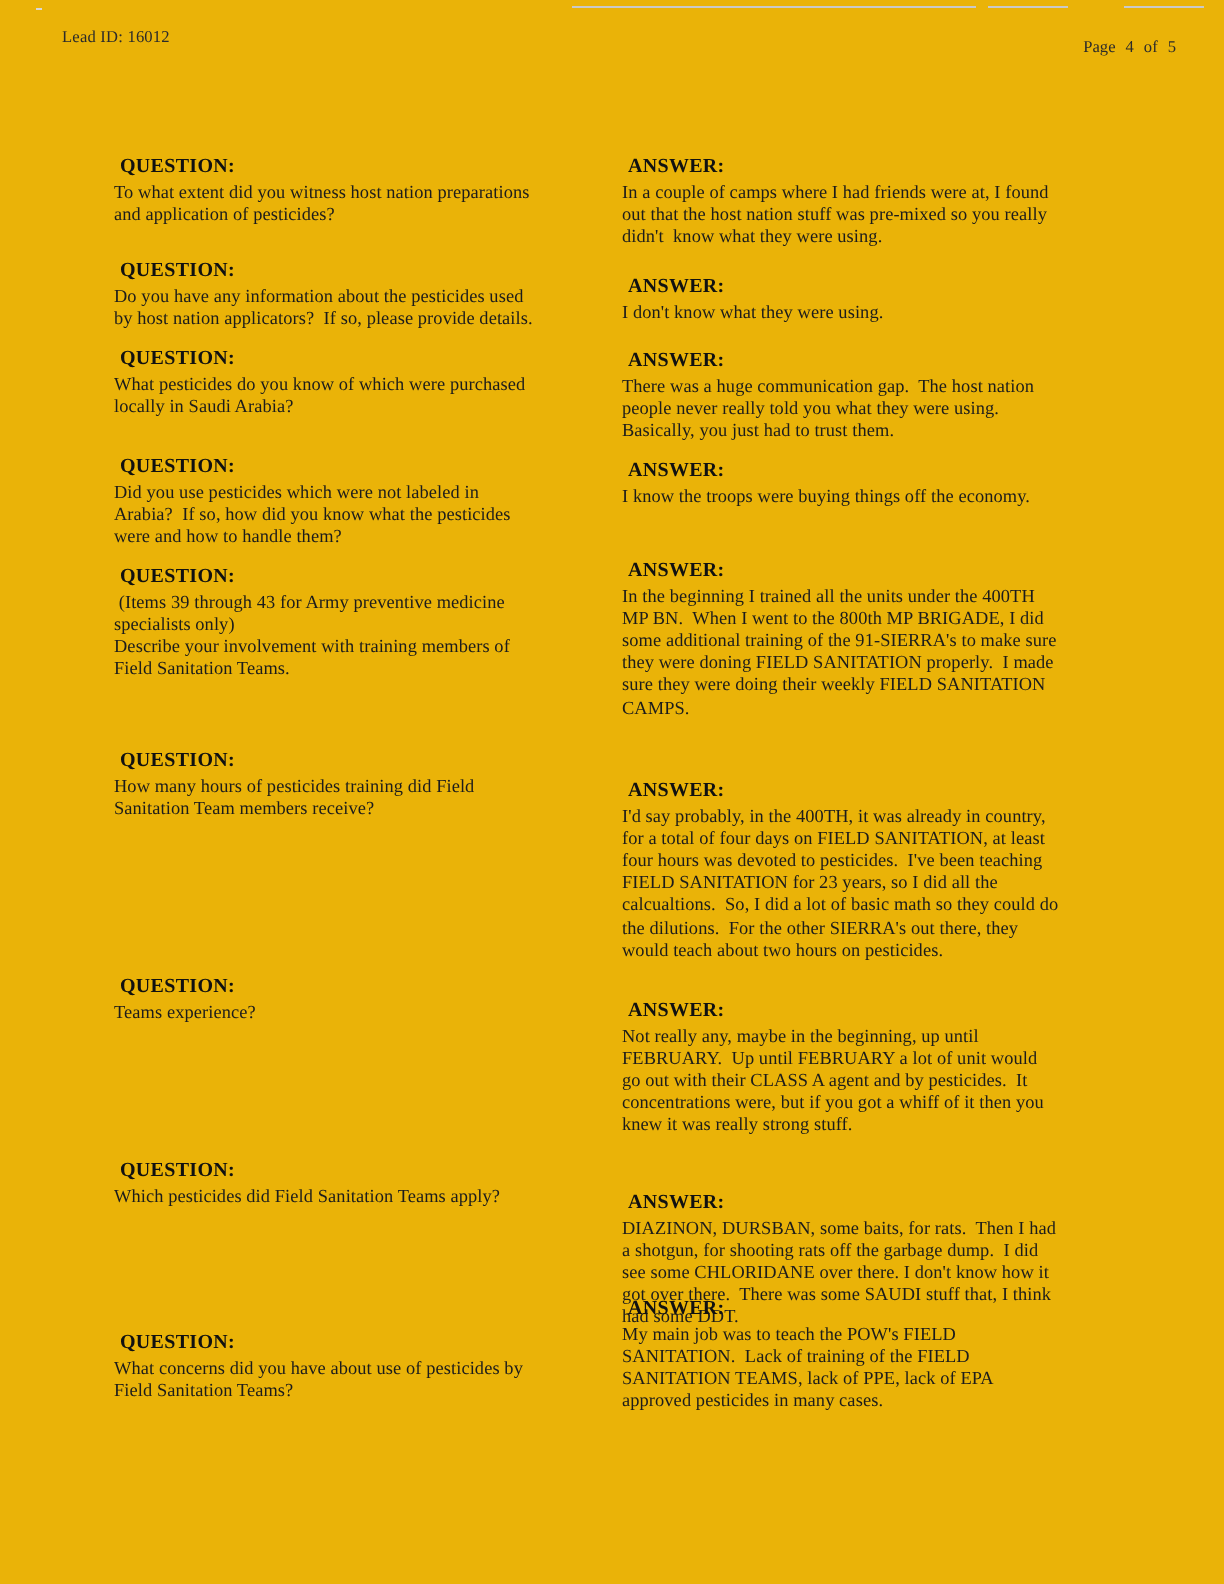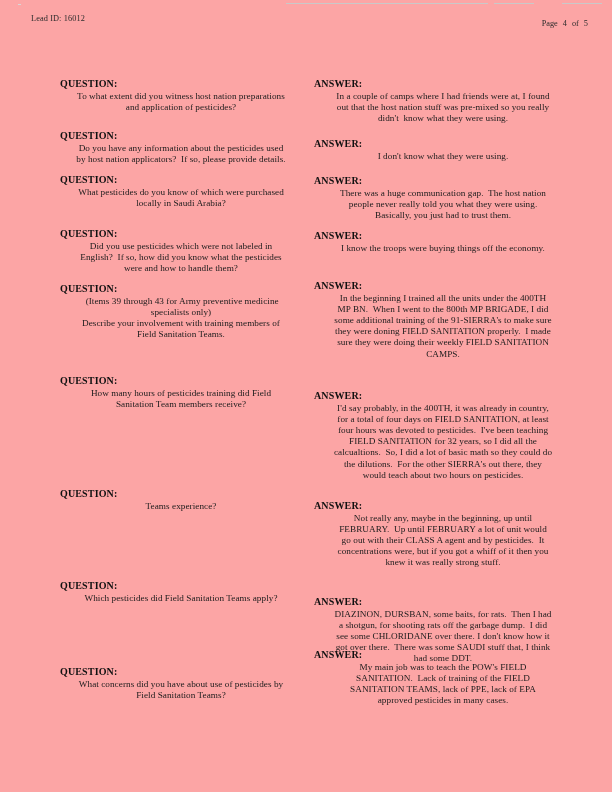--- a/index.html
+++ b/index.html
@@ -9,21 +9,21 @@
     background: #ffffff;
   }
   body {
     font-family: "Liberation Serif", "DejaVu Serif", serif;
     color: #1a1a1a;
   }
   #page {
     position: relative;
     width: 612px;
     height: 792px;
-    background: #fca5a5;
+    background: #eab308;
     overflow: hidden;
   }
 
   
   .scan-line {
     position: absolute;
     top: 3px;
     height: 1px;
     background: #c9c9c9;
   }
@@ -91,21 +91,21 @@
     letter-spacing: 0.15px;
     margin: 0 0 1.5px 3px;
     line-height: 11px;
     color: #111;
   }
   .qa-text {
     font-size: 9.2px;
     line-height: 11.2px;
     margin: 0;
     color: #1c1c1c;
-    text-align: center;
+    text-align: left;
     letter-spacing: 0.05px;
   }
   .qa-text .ln { display: block; white-space: pre; }
 </style>
 </head>
 <body>
 
 <div id="page">
 
   <div class="scan-dot"></div>
@@ -140,21 +140,21 @@
           <div class="qa-label">QUESTION:</div>
           <div class="qa-text">
             <span class="ln">What pesticides do you know of which were purchased</span>
             <span class="ln">locally in Saudi Arabia?</span>
           </div>
         </div>
         <div class="qa-block" style="top: 150px;">
           <div class="qa-label">QUESTION:</div>
           <div class="qa-text">
             <span class="ln">Did you use pesticides which were not labeled in</span>
-            <span class="ln">English?  If so, how did you know what the pesticides</span>
+            <span class="ln">Arabia?  If so, how did you know what the pesticides</span>
             <span class="ln">were and how to handle them?</span>
           </div>
         </div>
         <div class="qa-block" style="top: 205px;">
           <div class="qa-label">QUESTION:</div>
           <div class="qa-text">
             <span class="ln"> (Items 39 through 43 for Army preventive medicine</span>
             <span class="ln">specialists only)</span>
             <span class="ln">Describe your involvement with training members of</span>
             <span class="ln">Field Sanitation Teams.</span>
@@ -226,21 +226,21 @@
             <span class="ln">sure they were doing their weekly FIELD SANITATION</span>
             <span class="ln">CAMPS.</span>
           </div>
         </div>
         <div class="qa-block" style="top: 312px;">
           <div class="qa-label">ANSWER:</div>
           <div class="qa-text">
             <span class="ln">I'd say probably, in the 400TH, it was already in country,</span>
             <span class="ln">for a total of four days on FIELD SANITATION, at least</span>
             <span class="ln">four hours was devoted to pesticides.  I've been teaching</span>
-            <span class="ln">FIELD SANITATION for 32 years, so I did all the</span>
+            <span class="ln">FIELD SANITATION for 23 years, so I did all the</span>
             <span class="ln">calcualtions.  So, I did a lot of basic math so they could do</span>
             <span class="ln">the dilutions.  For the other SIERRA's out there, they</span>
             <span class="ln">would teach about two hours on pesticides.</span>
           </div>
         </div>
         <div class="qa-block" style="top: 422px;">
           <div class="qa-label">ANSWER:</div>
           <div class="qa-text">
             <span class="ln">Not really any, maybe in the beginning, up until</span>
             <span class="ln">FEBRUARY.  Up until FEBRUARY a lot of unit would</span>

